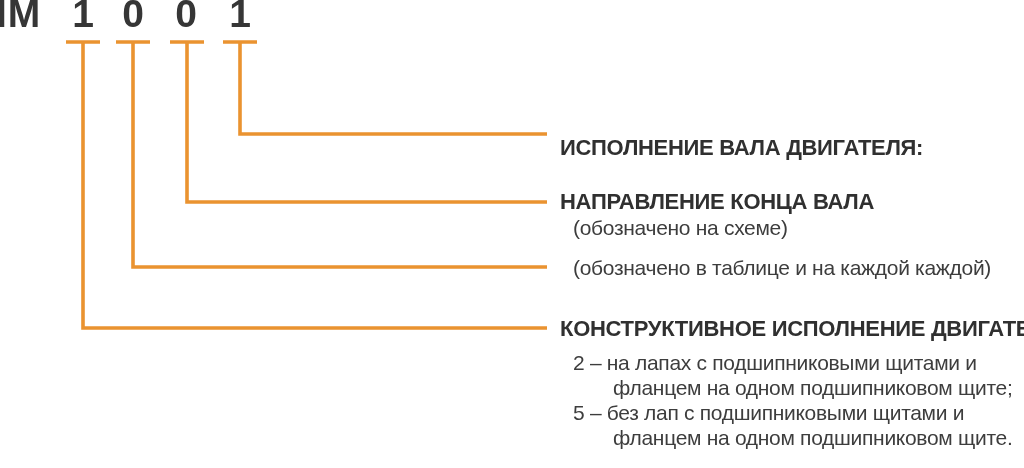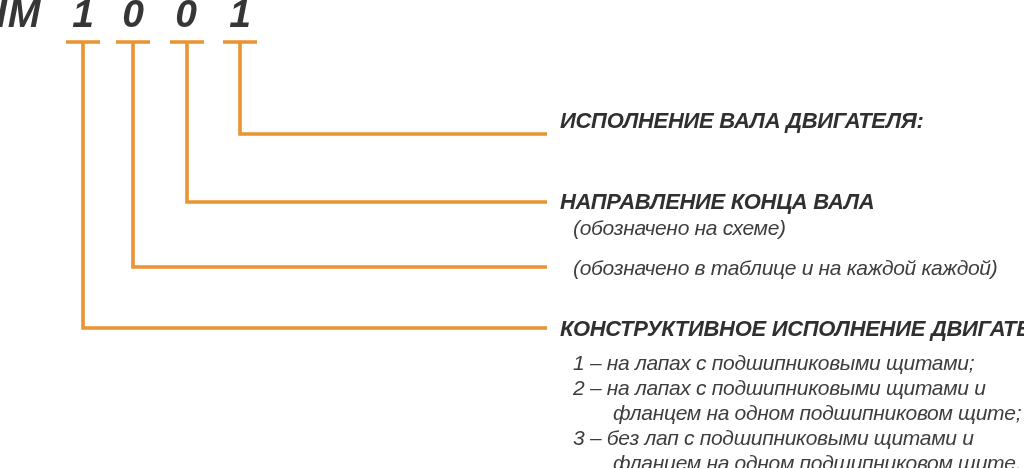--- a/index.html
+++ b/index.html
@@ -8,21 +8,20 @@
     background: #ffffff;
   }
   .canvas {
     position: relative;
     width: 1024px;
     height: 468px;
     background: #ffffff;
     overflow: hidden;
     font-family: "Liberation Sans", sans-serif;
     color: #383838;
-    font-style: italic;
   }
   
   .code-prefix {
     position: absolute;
     top: -6px;
     left: -4px;
     font-size: 39px;
     font-weight: 700;
     line-height: 40px;
     letter-spacing: 1px;
@@ -69,21 +68,21 @@
   .block-line {
     font-size: 21px;
     font-weight: 400;
     line-height: 25px;
     letter-spacing: -0.3px;
     color: #3d3d3d;
     white-space: nowrap;
   }
   .indent-item { padding-left: 13px; }
   .indent-cont { padding-left: 53px; }
-  .b1 { top: 108px; }
+  .b1 { top: 135px; }
   .b2 { top: 189px; }
   .b3 { top: 255px; }
   .b4 { top: 316px; }
   .b4 .block-title { margin-bottom: 8px; }
 </style>
 </head>
 <body>
 
 <div class="canvas">
 
@@ -110,20 +109,19 @@
     <div class="block-title">НАПРАВЛЕНИЕ КОНЦА ВАЛА</div>
     <div class="block-line indent-item">(обозначено на схеме)</div>
   </div>
 
   <div class="block b3">
     <div class="block-line indent-item">(обозначено в таблице и на каждой каждой)</div>
   </div>
 
   <div class="block b4">
     <div class="block-title">КОНСТРУКТИВНОЕ ИСПОЛНЕНИЕ ДВИГАТЕЛЯ:</div>
-    <div class="block-line indent-item">1 – на лапах с подшипниковыми щитами;</div>
     <div class="block-line indent-item">2 – на лапах  с  подшипниковыми щитами и</div>
     <div class="block-line indent-cont">фланцем на одном подшипниковом щите;</div>
-    <div class="block-line indent-item">3 – без лап с подшипниковыми щитами и</div>
+    <div class="block-line indent-item">5 – без лап с подшипниковыми щитами и</div>
     <div class="block-line indent-cont">фланцем на одном подшипниковом щите.</div>
   </div>
 
 </div>
 
 </body></html>

